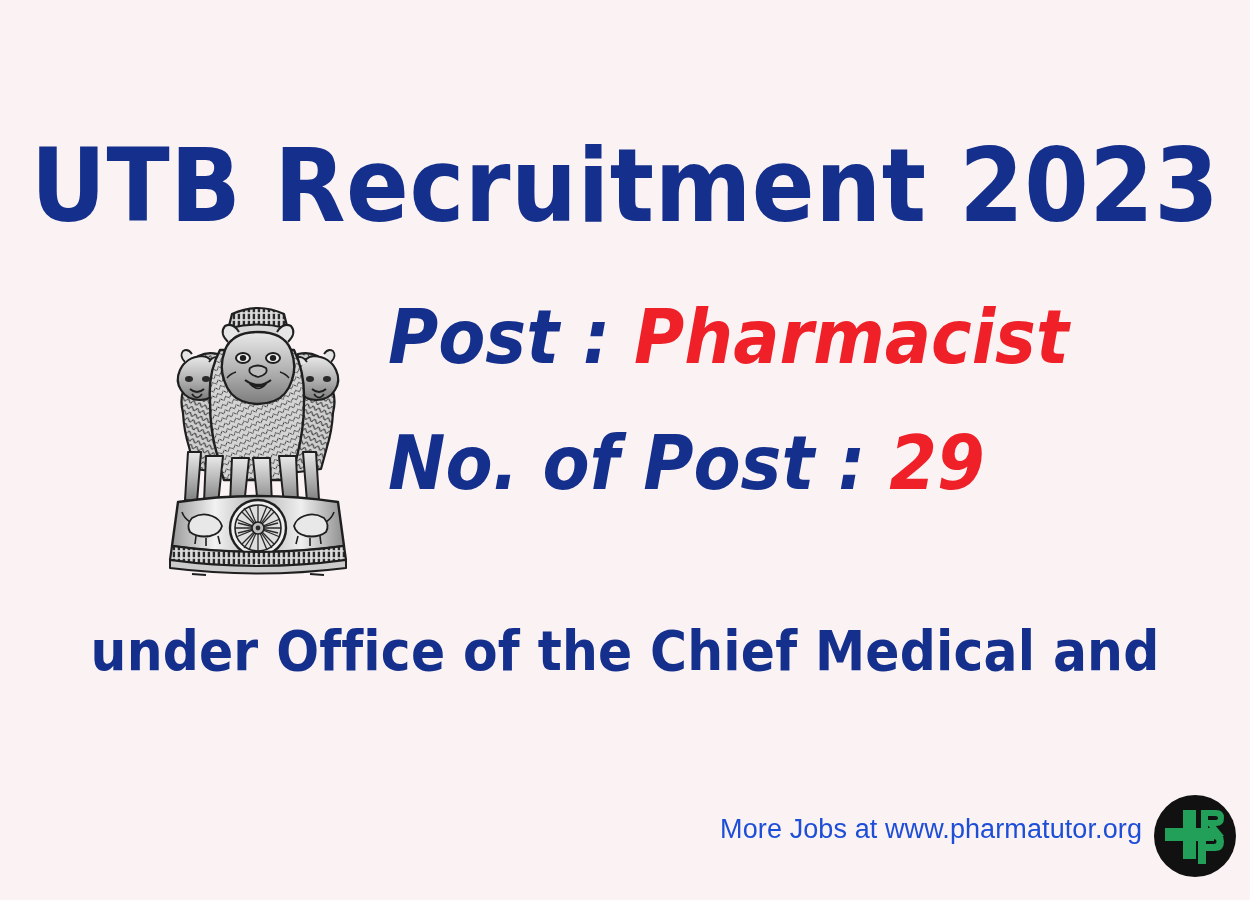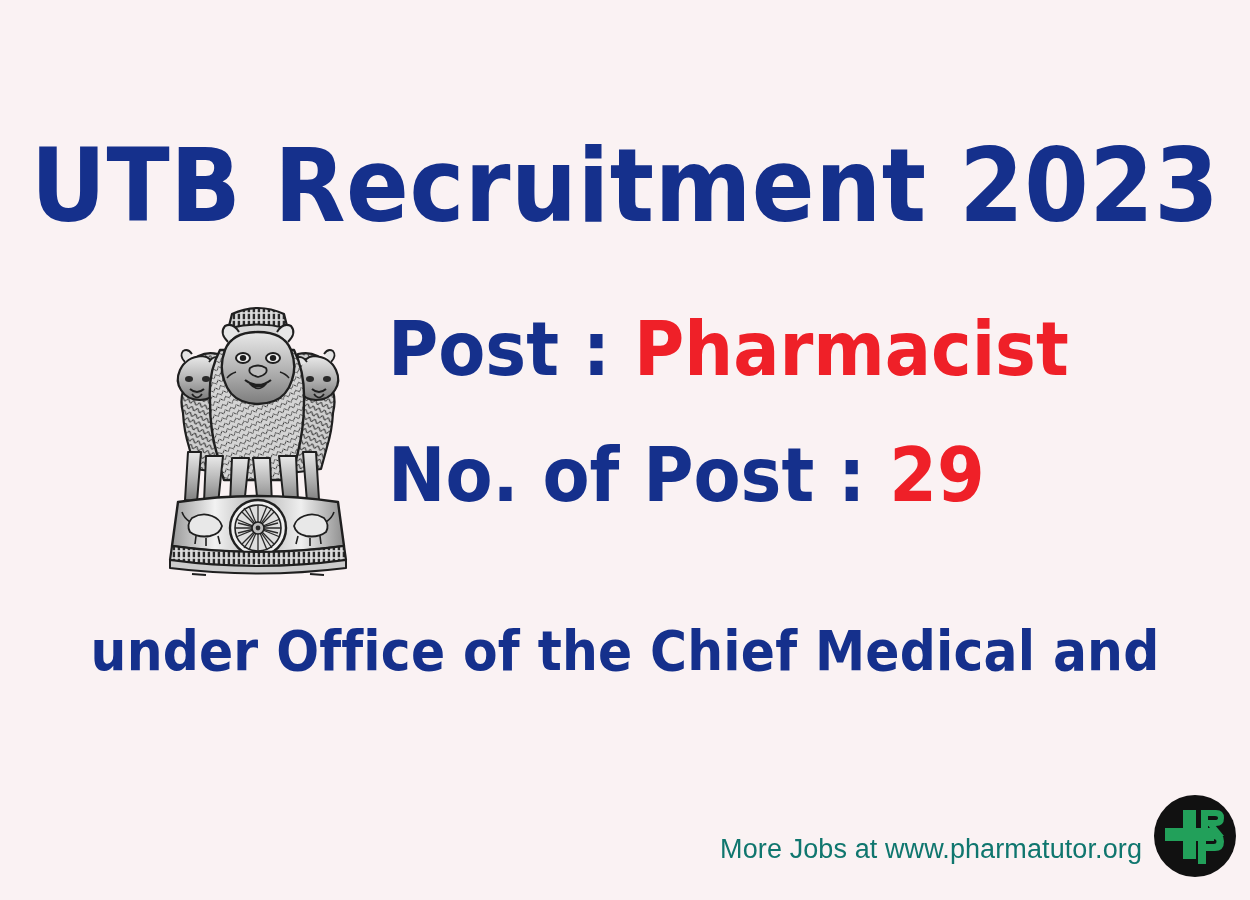--- a/index.html
+++ b/index.html
@@ -56,22 +56,23 @@
   }
   .emblem svg {
     display: block;
     width: 192px;
     height: 290px;
   }
 
   .postinfo {
     position: absolute;
     left: 388px;
-    top: 24px;
+    top: 12px;
     width: 760px;
+    font-style: italic;
   }
 
   .line-post, .line-count {
     font-family: "Liberation Sans Narrow", "DejaVu Sans Condensed", "Liberation Sans", sans-serif;
     font-weight: bold;
     font-size: 74px;
     line-height: 1.0;
     color: #15308c;
     white-space: nowrap;
     transform: scaleX(1.03);
@@ -105,24 +106,23 @@
     width: 1250px;
     height: 86px;
   }
   .footer-text {
     position: absolute;
     right: 108px;
     top: 26px;
     font-family: "Liberation Sans", sans-serif;
     font-weight: normal;
     font-size: 27px;
-    color: #0f766e;
+    color: #1d4ed8;
     white-space: nowrap;
     letter-spacing: 0.1px;
-    margin-top: 20px;
   }
   .brand-logo {
     position: absolute;
     right: 13px;
     top: 6px;
     width: 84px;
     height: 84px;
   }
   .brand-logo svg { display: block; width: 84px; height: 84px; }
 </style>

